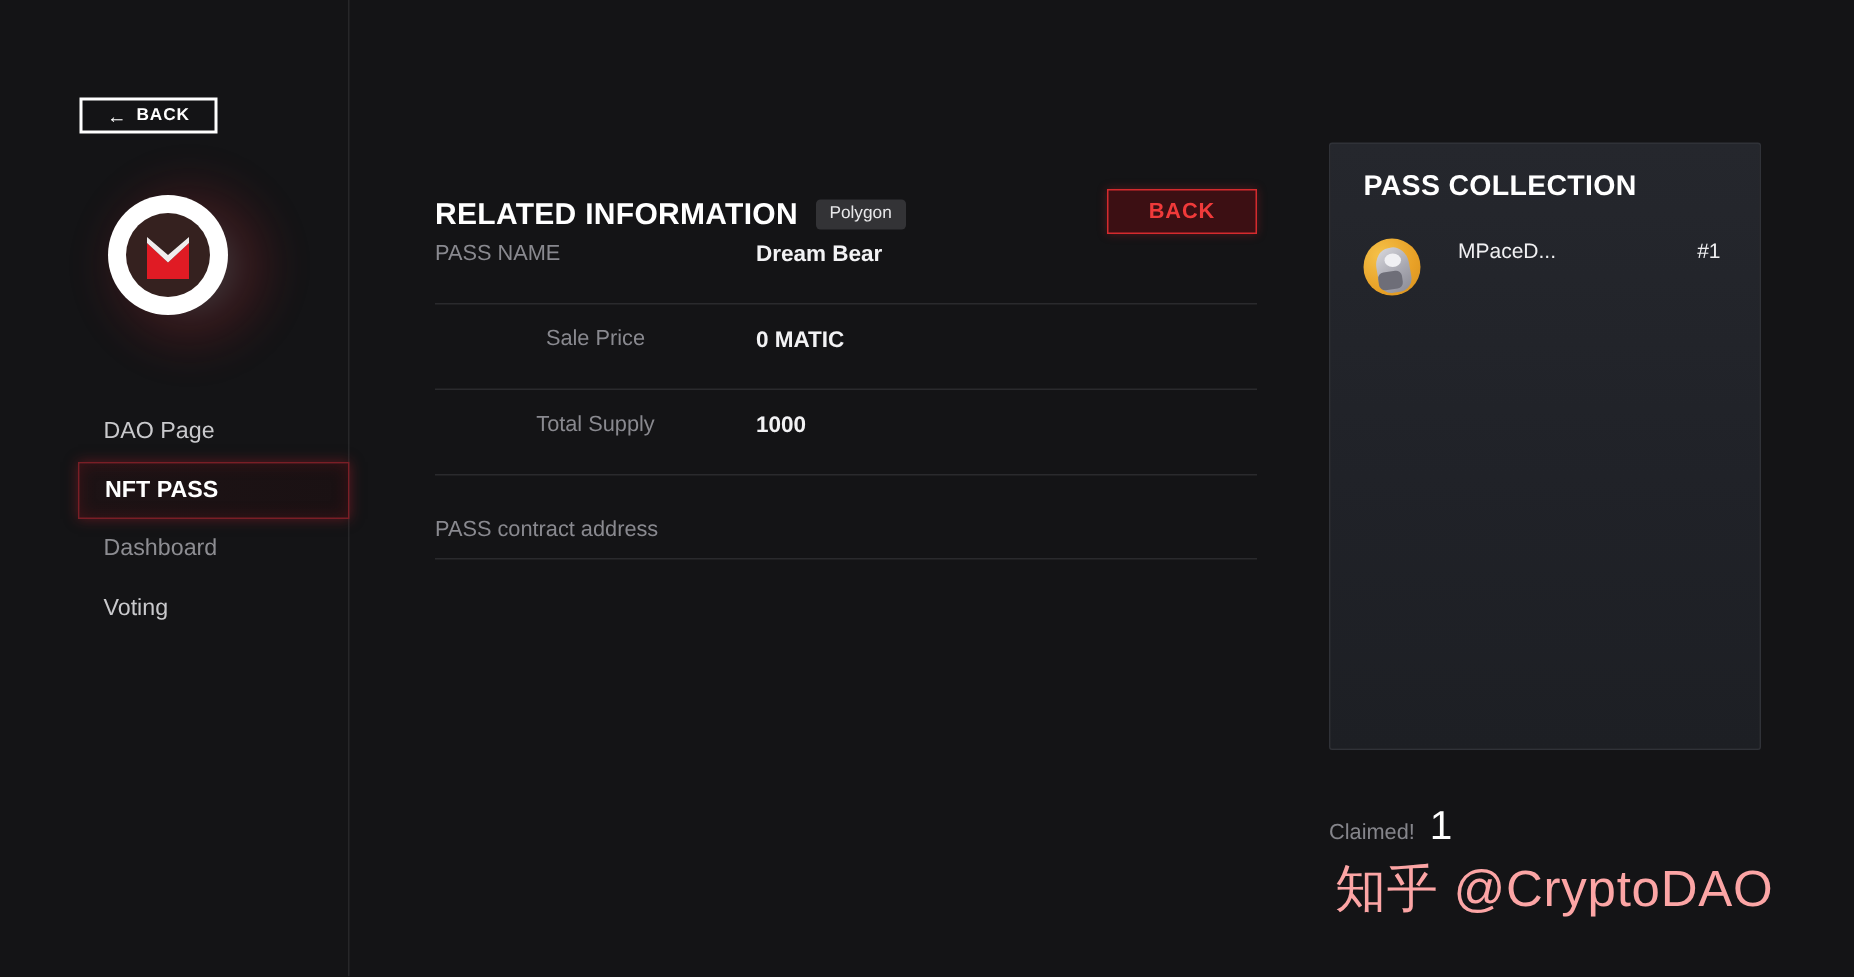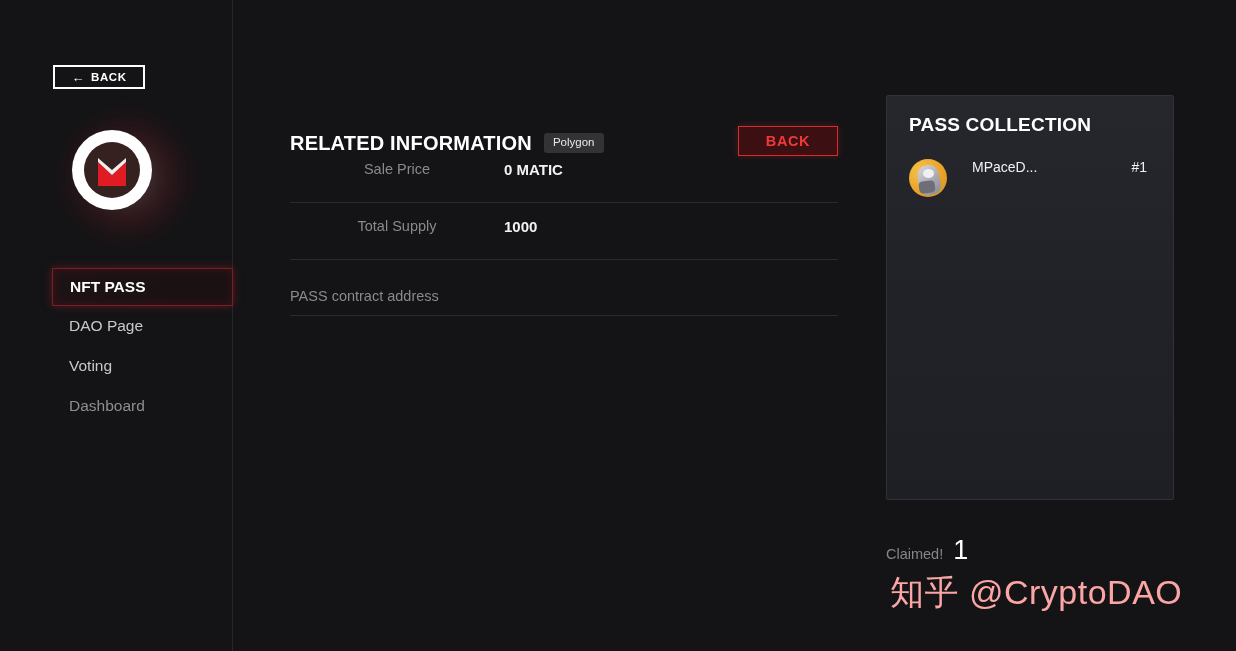--- a/index.html
+++ b/index.html
@@ -367,48 +367,52 @@
         <div class="dao-inner">
           <svg width="56" height="56" viewBox="0 0 56 56">
             <path d="M14 44 L14 20 L28 33 L42 20 L42 44 Z" fill="#e01b24"></path>
             <path d="M14 20 L28 33 L42 20 L42 16 L28 28 L14 16 Z" fill="#ffffff" opacity="0.92"></path>
           </svg>
         </div>
       </div>
     </div>
 
     <div class="nav">
+      <div class="nav-item">
+        <span>DAO Page</span>
+      </div>
       <div class="nav-item active">
         <span>NFT PASS</span>
       </div>
-      <div class="nav-item">
-        <span>DAO Page</span>
+      <div class="nav-item dim">
+        <span>Dashboard</span>
       </div>
       <div class="nav-item">
         <span>Voting</span>
-      </div>
-      <div class="nav-item dim">
-        <span>Dashboard</span>
       </div>
     </div>
   </div>
 
   <div class="main">
 
     <div class="main-header">
       <span class="section-title">RELATED INFORMATION</span>
       <span class="chain-badge">Polygon</span>
       <div class="claim-button">
         <span>BACK</span>
       </div>
     </div>
 
     <div class="rows">
 
 
+      <div class="row r-name">
+        <div class="row-label">PASS NAME</div>
+        <div class="row-value">Dream Bear</div>
+      </div>
 
 
       <div class="row r-price">
         <div class="row-label">Sale Price</div>
         <div class="row-value">0 MATIC</div>
       </div>
 
 
       <div class="row r-supply">
         <div class="row-label">Total Supply</div>

